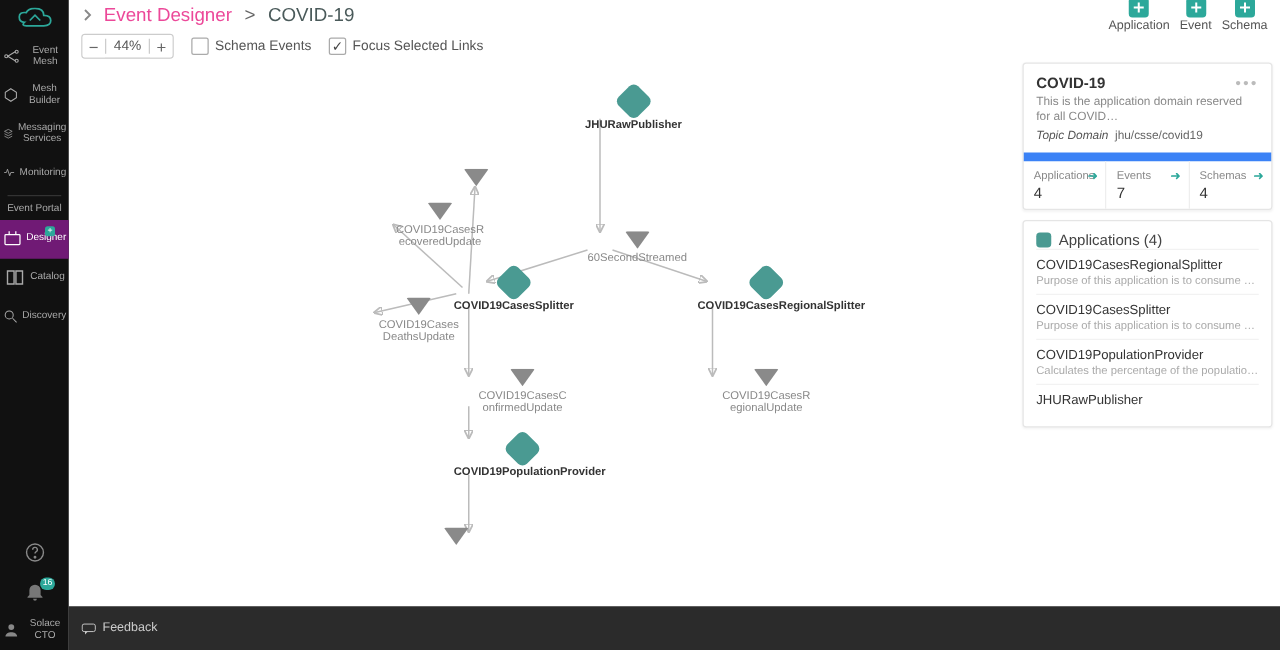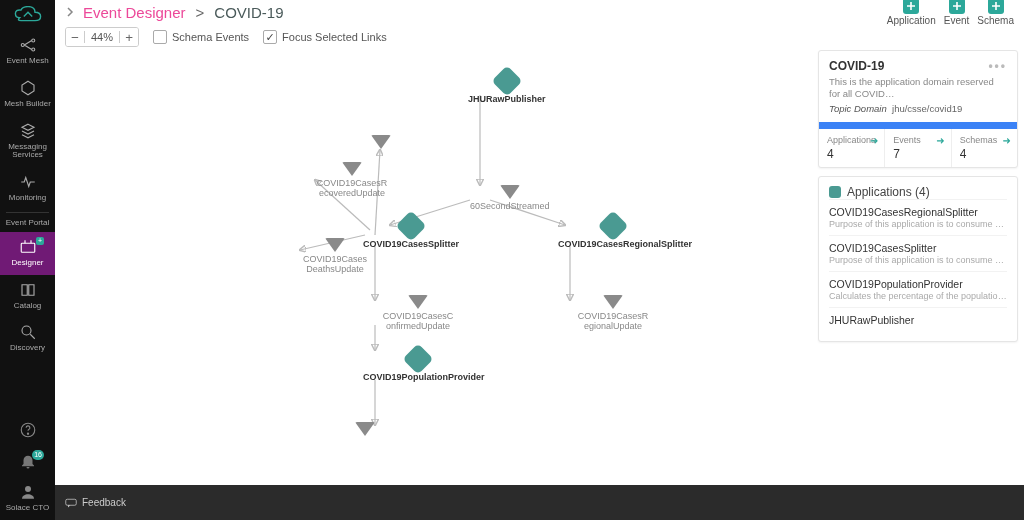--- a/index.html
+++ b/index.html
@@ -7,21 +7,21 @@
   body { display: flex; flex-direction: column; background:#fff; overflow:hidden; width:1024px; height:520px; }
 
   
   .sidebar {
     position: absolute; left:0; top:0; bottom:0; width:55px;
     background:#111; color:#bbb; display:flex; flex-direction:column; align-items:stretch; z-index:10;
   }
   .sidebar .logo { height:30px; display:flex; align-items:center; justify-content:center; }
   .sidebar .logo svg { width:28px; height:18px; }
   .nav-item {
-    display:flex; flex-direction:column; align-items:center; justify-content:center;
+    display:flex; flex-direction:row; align-items:center; justify-content:center;
     padding:6px 2px 7px; font-size:8px; text-align:center; line-height:1.1; gap:3px;
     color:#aaa; cursor:pointer; position:relative;
   }
   .nav-item.active { background:#701a75; color:#fff; }
   .nav-item svg, .nav-item .ic { width:18px; height:18px; }
   .nav-sep { height:1px; background:#333; margin:2px 6px; }
   .nav-item.small { padding:4px 2px 4px; }
   .sidebar .bottom { margin-top:auto; display:flex; flex-direction:column; }
   .plus-badge {
     position:absolute; top:5px; right:11px; width:8px; height:8px;

